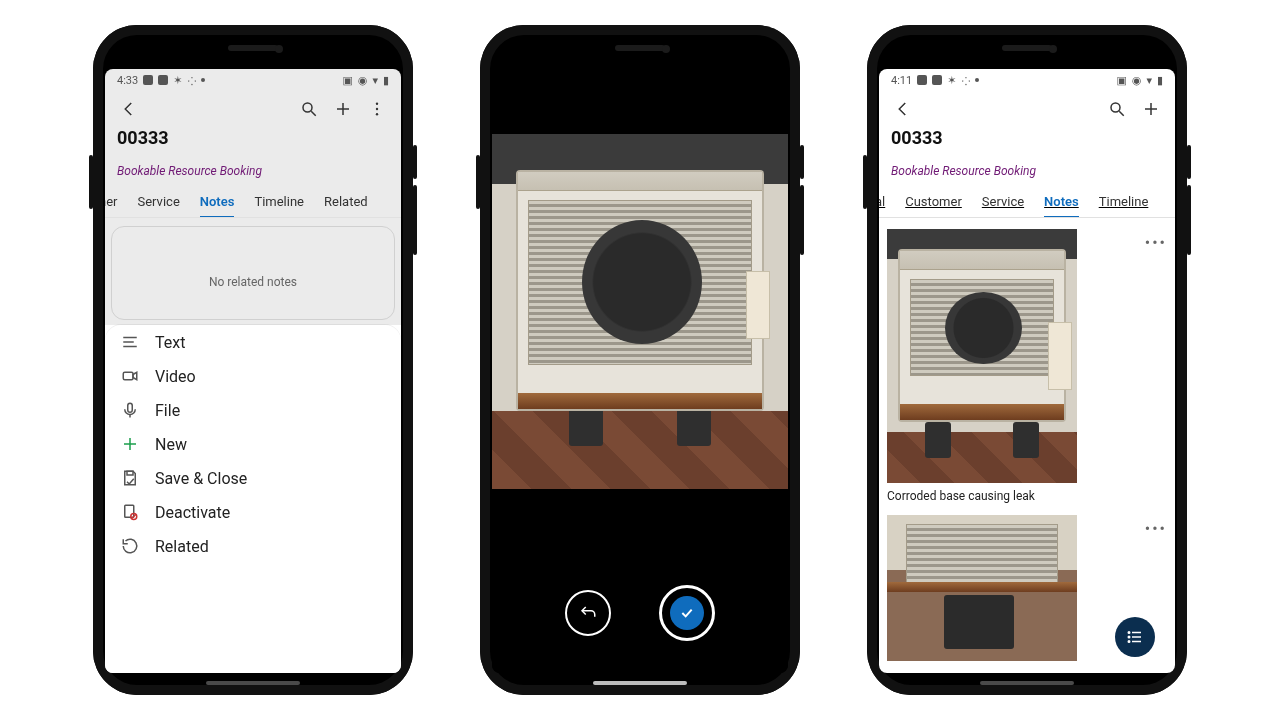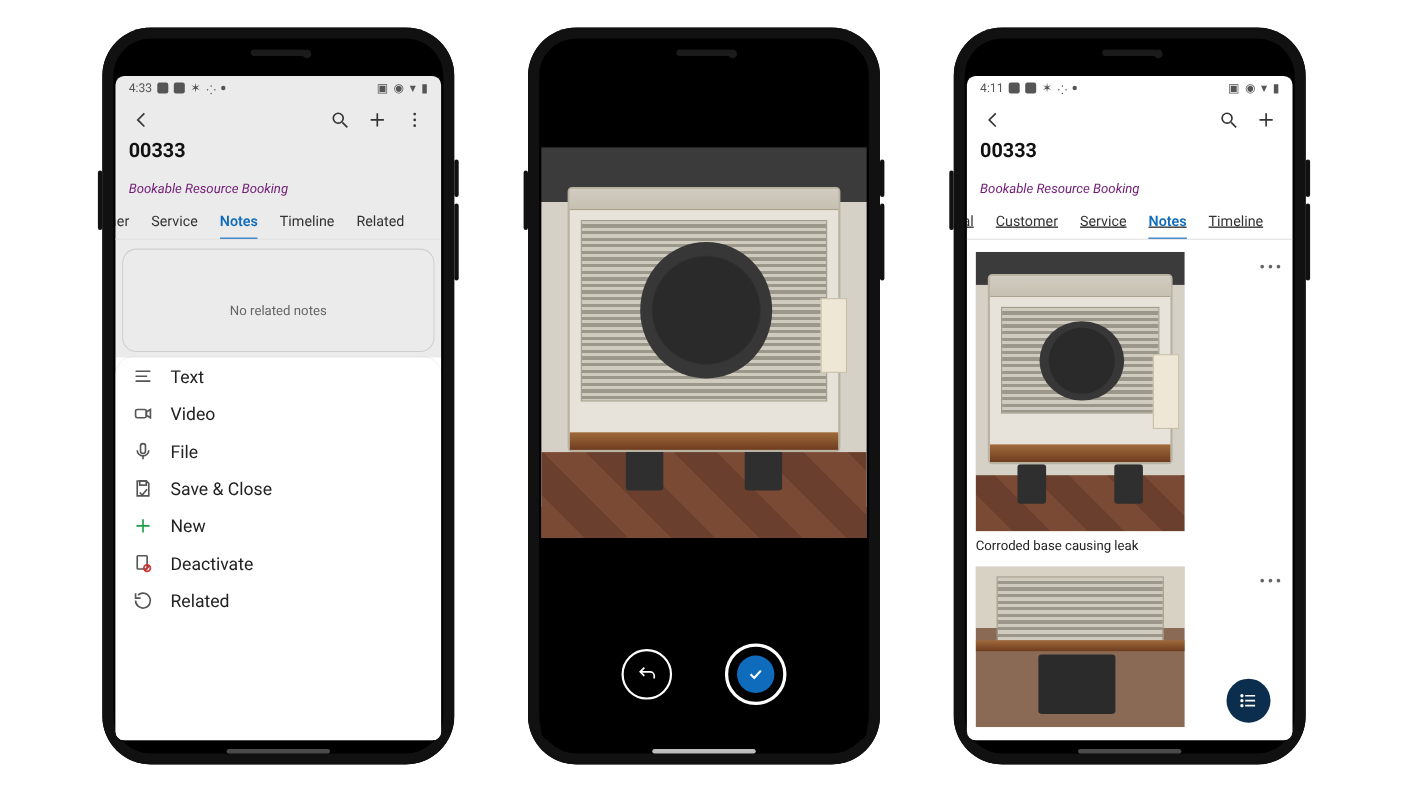--- a/index.html
+++ b/index.html
@@ -169,36 +169,36 @@
                 <svg width="18" height="18" viewBox="0 0 24 24" fill="none" stroke="#555" stroke-width="2">
                   <rect x="9" y="3" width="6" height="12" rx="3"></rect>
                   <path d="M5 11a7 7 0 0 0 14 0"></path>
                   <line x1="12" y1="18" x2="12" y2="22"></line>
                 </svg>
               </span>
               <span>File</span>
             </div>
             <div class="sheet-item">
               <span class="ic">
+                <svg width="18" height="18" viewBox="0 0 24 24" fill="none" stroke="#1a9e4b" stroke-width="2">
+                  <line x1="12" y1="4" x2="12" y2="20"></line>
+                  <line x1="4" y1="12" x2="20" y2="12"></line>
+                </svg>
+              </span>
+              <span>New</span>
+            </div>
+            <div class="sheet-item">
+              <span class="ic">
                 <svg width="18" height="18" viewBox="0 0 24 24" fill="none" stroke="#555" stroke-width="2">
                   <path d="M5 3h11l3 3v15H5z"></path>
                   <rect x="8" y="3" width="8" height="5"></rect>
                   <polyline points="8 17 11 20 17 13"></polyline>
                 </svg>
               </span>
               <span>Save &amp; Close</span>
-            </div>
-            <div class="sheet-item">
-              <span class="ic">
-                <svg width="18" height="18" viewBox="0 0 24 24" fill="none" stroke="#1a9e4b" stroke-width="2">
-                  <line x1="12" y1="4" x2="12" y2="20"></line>
-                  <line x1="4" y1="12" x2="20" y2="12"></line>
-                </svg>
-              </span>
-              <span>New</span>
             </div>
             <div class="sheet-item">
               <span class="ic">
                 <svg width="18" height="18" viewBox="0 0 24 24" fill="none" stroke="#555" stroke-width="2">
                   <rect x="5" y="3" width="12" height="16" rx="1"></rect>
                   <circle cx="17" cy="18" r="4" stroke="#c33"></circle>
                   <line x1="14" y1="21" x2="20" y2="15" stroke="#c33"></line>
                 </svg>
               </span>
               <span>Deactivate</span>

